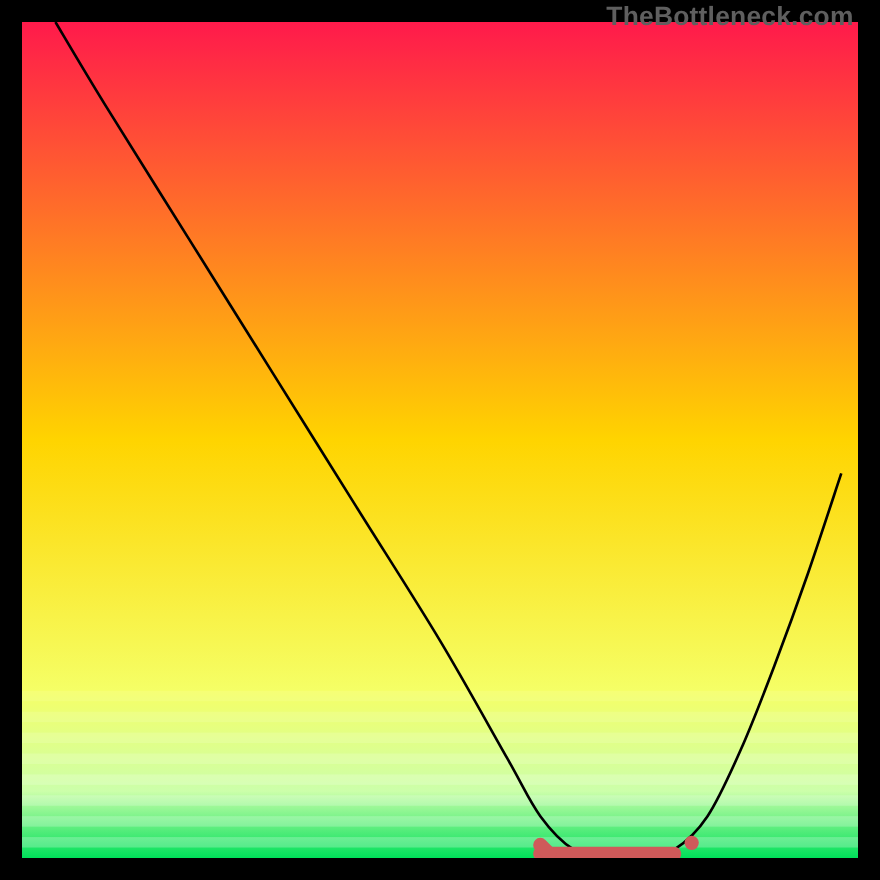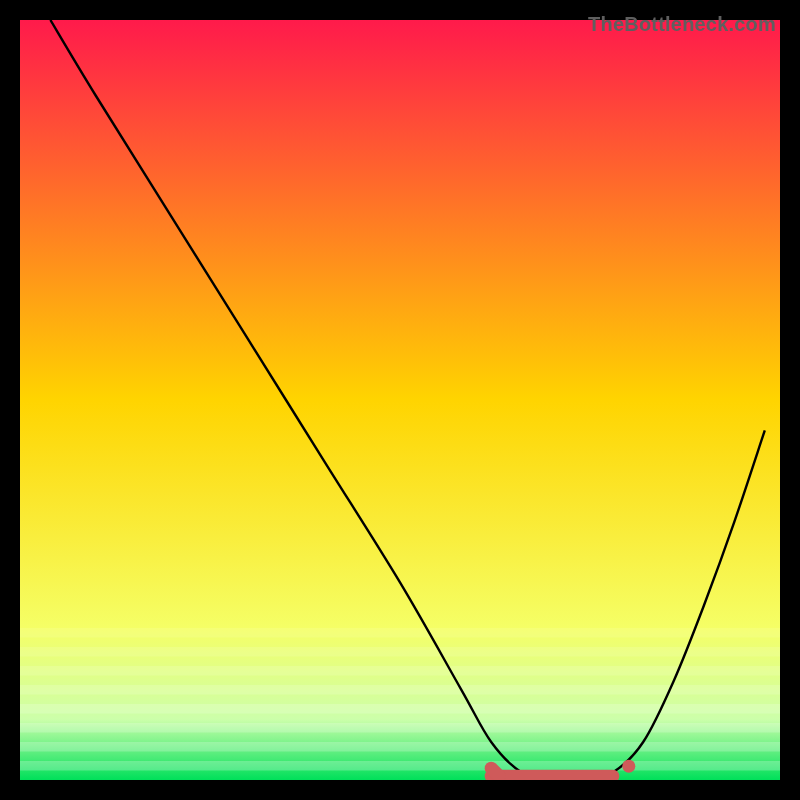--- a/index.html
+++ b/index.html
@@ -20,24 +20,24 @@
   }
   .plot {
     position: absolute;
     left: 0;
     top: 0;
     width: 760px;
     height: 760px;
   }
   .watermark {
     position: absolute;
-    top: 13px;
+    top: 2px;
     right: 24px;
     font-family: Arial, Helvetica, sans-serif;
-    font-size: 20px;
+    font-size: 24px;
     font-weight: 600;
     color: #5f5f5f;
     letter-spacing: 0.2px;
   }
 </style>
 </head>
 <body>
 
 <div class="frame">
   <svg class="plot" viewBox="0 0 760 760">

